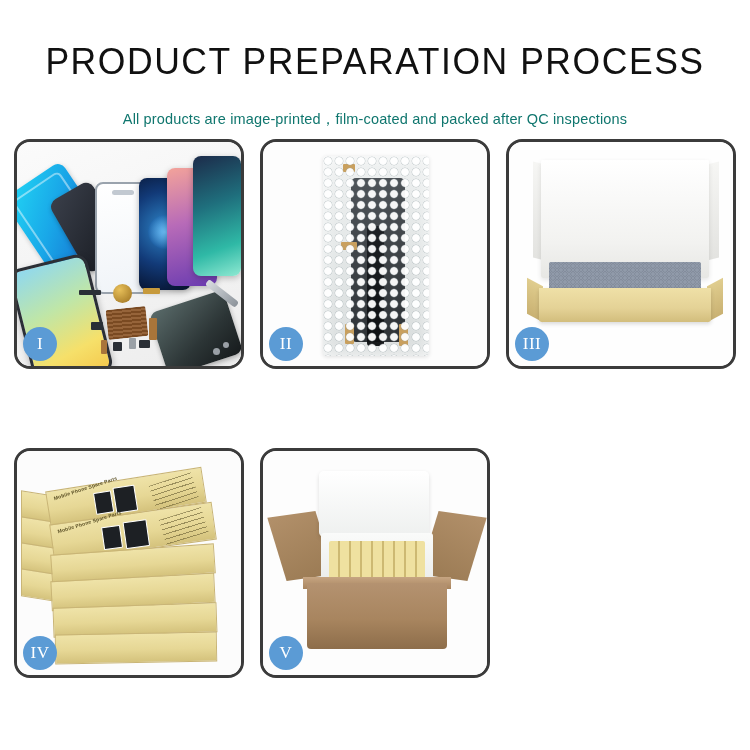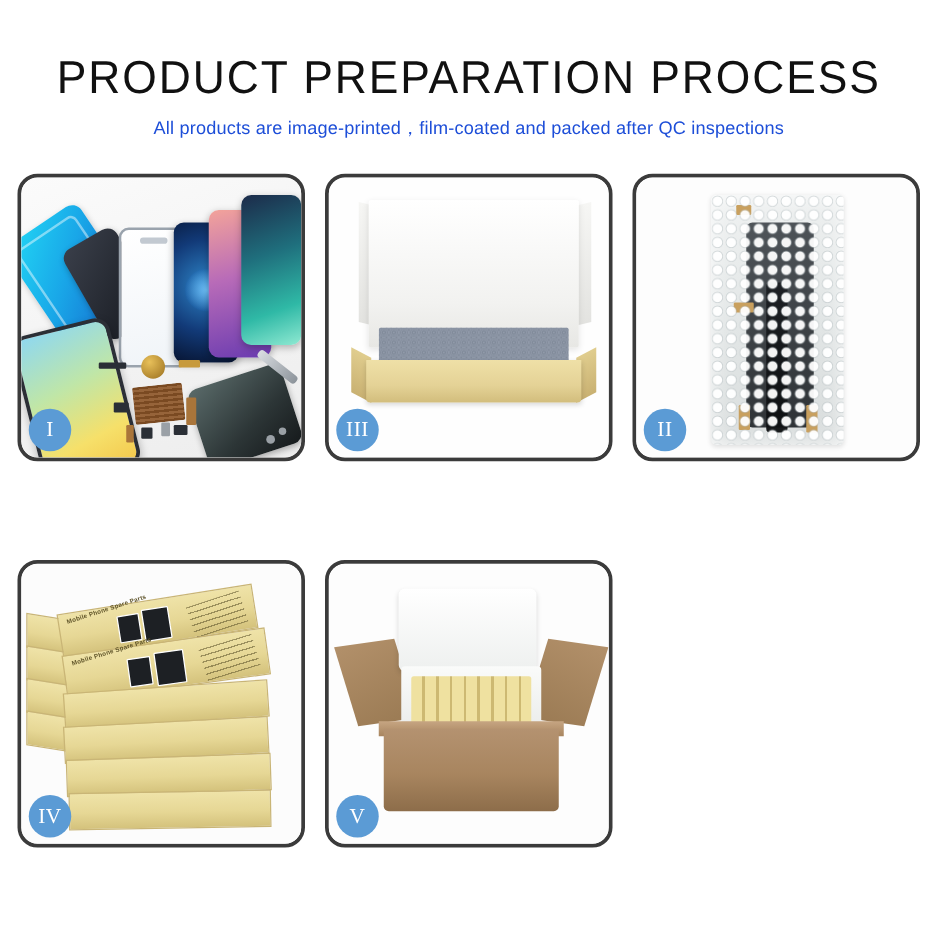--- a/index.html
+++ b/index.html
@@ -17,24 +17,24 @@
     font-size: 37px;
     line-height: 40px;
     font-weight: 400;
     letter-spacing: 1.6px;
     color: #111111;
     transform: scaleX(0.96);
     padding-top: 42px;
     font-family: "Liberation Sans", sans-serif;
   }
   .subtitle {
-    margin:0; padding-top: 11px;
+    margin:17px; padding-top: 11px;
     font-size: 14.5px;
     letter-spacing: 0.15px;
-    color: #1d4ed8;
+    color: #0f766e;
     font-weight: 400;
   }
 
   .grid {
     position:absolute;
     left: 14px; top: 139px;
     width: 722px; height: 542px;
     display: grid;
     grid-template-columns: repeat(3, 230px);
     grid-template-rows: repeat(2, 230px);
@@ -337,48 +337,48 @@
         <div class="chip" style="left:122px;top:198px;width:11px;height:8px;"></div>
         <div class="chip copper" style="left:132px;top:176px;width:8px;height:22px;"></div>
         <div class="chip" style="left:74px;top:180px;width:12px;height:8px;"></div>
         <div class="chip silver" style="left:196px;top:206px;width:7px;height:7px;border-radius:50%;"></div>
         <div class="chip silver" style="left:206px;top:200px;width:6px;height:6px;border-radius:50%;"></div>
       </div>
       <div class="badge">I</div>
     </div>
 
     <div class="panel">
-      <div class="panel-inner p3">
-        <div class="b3-lidflapL"></div>
-        <div class="b3-lidflapR"></div>
-        <div class="b3-lid"></div>
-        <div class="b3-foam"></div>
-        <div class="b3-sideL"></div>
-        <div class="b3-sideR"></div>
-        <div class="b3-front"></div>
-      </div>
-      <div class="badge">III</div>
-    </div>
-
-    <div class="panel">
       <div class="panel-inner p2">
         <div class="bag">
           <div class="flex-part"></div>
           <div class="flex-strip"></div>
           <div class="tape" style="left:20px;top:8px;width:12px;height:8px;"></div>
           <div class="tape" style="left:18px;top:86px;width:16px;height:8px;"></div>
           <div class="tape" style="left:22px;top:168px;width:9px;height:20px;"></div>
           <div class="tape" style="left:76px;top:168px;width:9px;height:22px;"></div>
           <div class="bubbles"></div>
         </div>
       </div>
       <div class="badge">II</div>
     </div>
 
     <div class="panel">
+      <div class="panel-inner p3">
+        <div class="b3-lidflapL"></div>
+        <div class="b3-lidflapR"></div>
+        <div class="b3-lid"></div>
+        <div class="b3-foam"></div>
+        <div class="b3-sideL"></div>
+        <div class="b3-sideR"></div>
+        <div class="b3-front"></div>
+      </div>
+      <div class="badge">III</div>
+    </div>
+
+    <div class="panel">
       <div class="panel-inner p4">
         <div class="stack">
           <div class="sbox" style="left:4px;top:48px;width:108px;height:26px;transform:skewY(9deg);"></div>
           <div class="sbox" style="left:4px;top:74px;width:108px;height:26px;transform:skewY(9deg);"></div>
           <div class="sbox" style="left:4px;top:100px;width:108px;height:26px;transform:skewY(9deg);"></div>
           <div class="sbox" style="left:4px;top:126px;width:108px;height:26px;transform:skewY(9deg);"></div>
 
           <div class="sbox" style="left:30px;top:28px;width:156px;height:34px;transform:rotate(-9deg);">
             <div class="lbl">Mobile Phone Spare Parts</div>
             <div class="scr" style="left:46px;top:8px;width:16px;height:20px;"></div>

